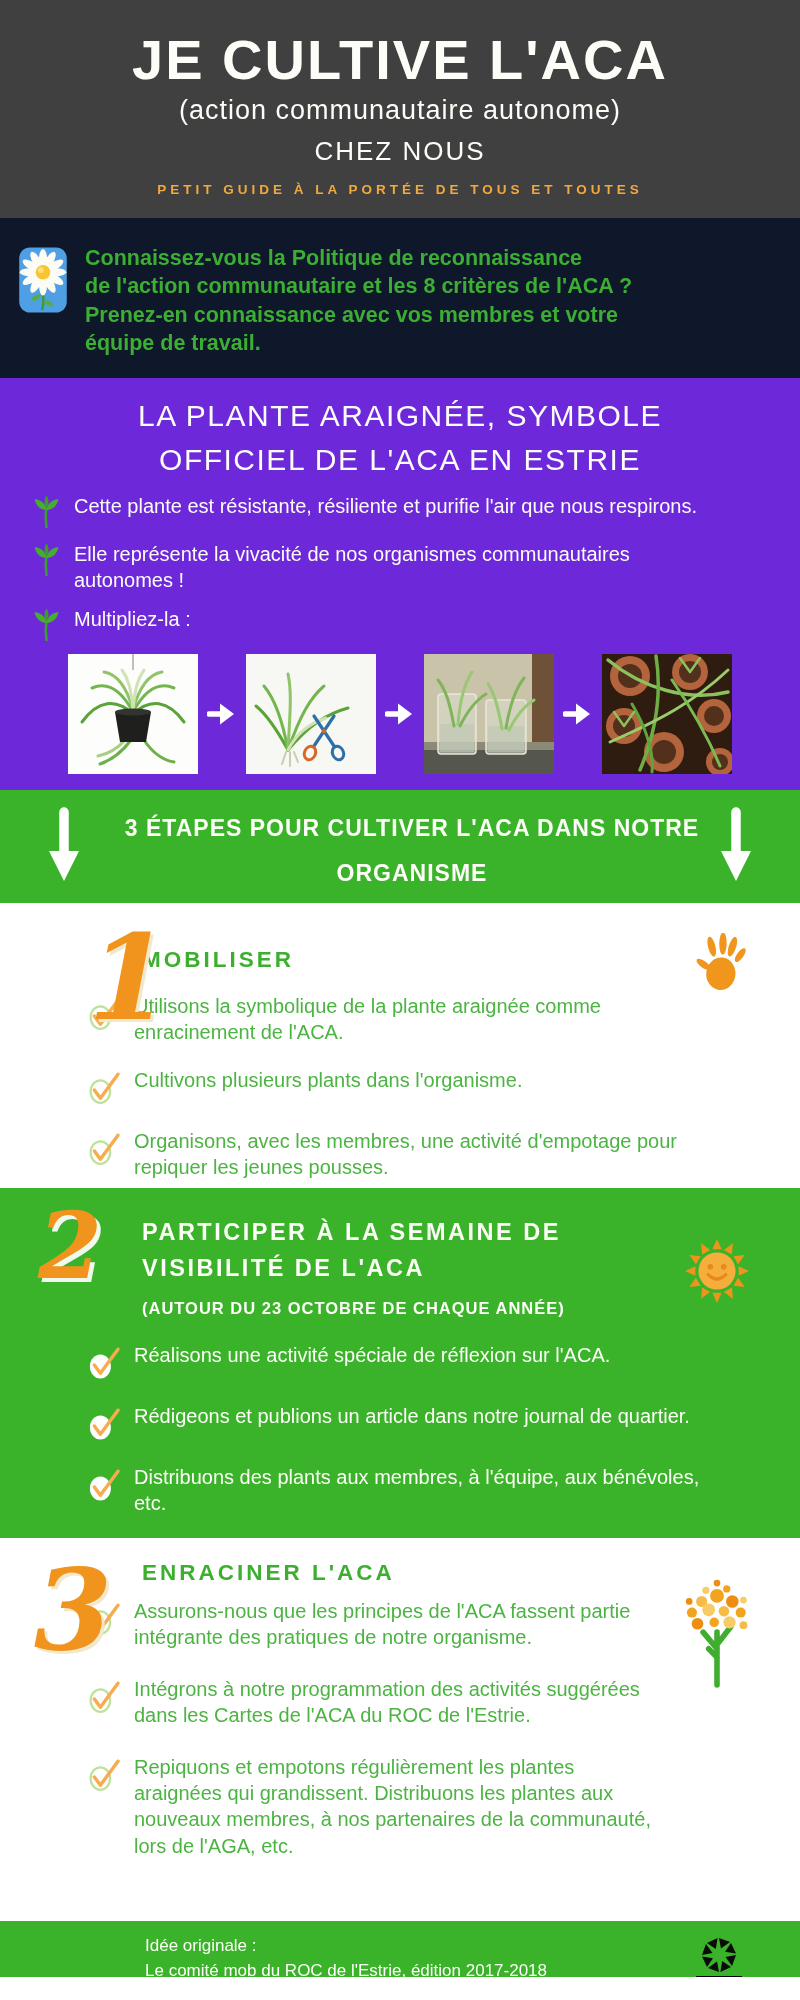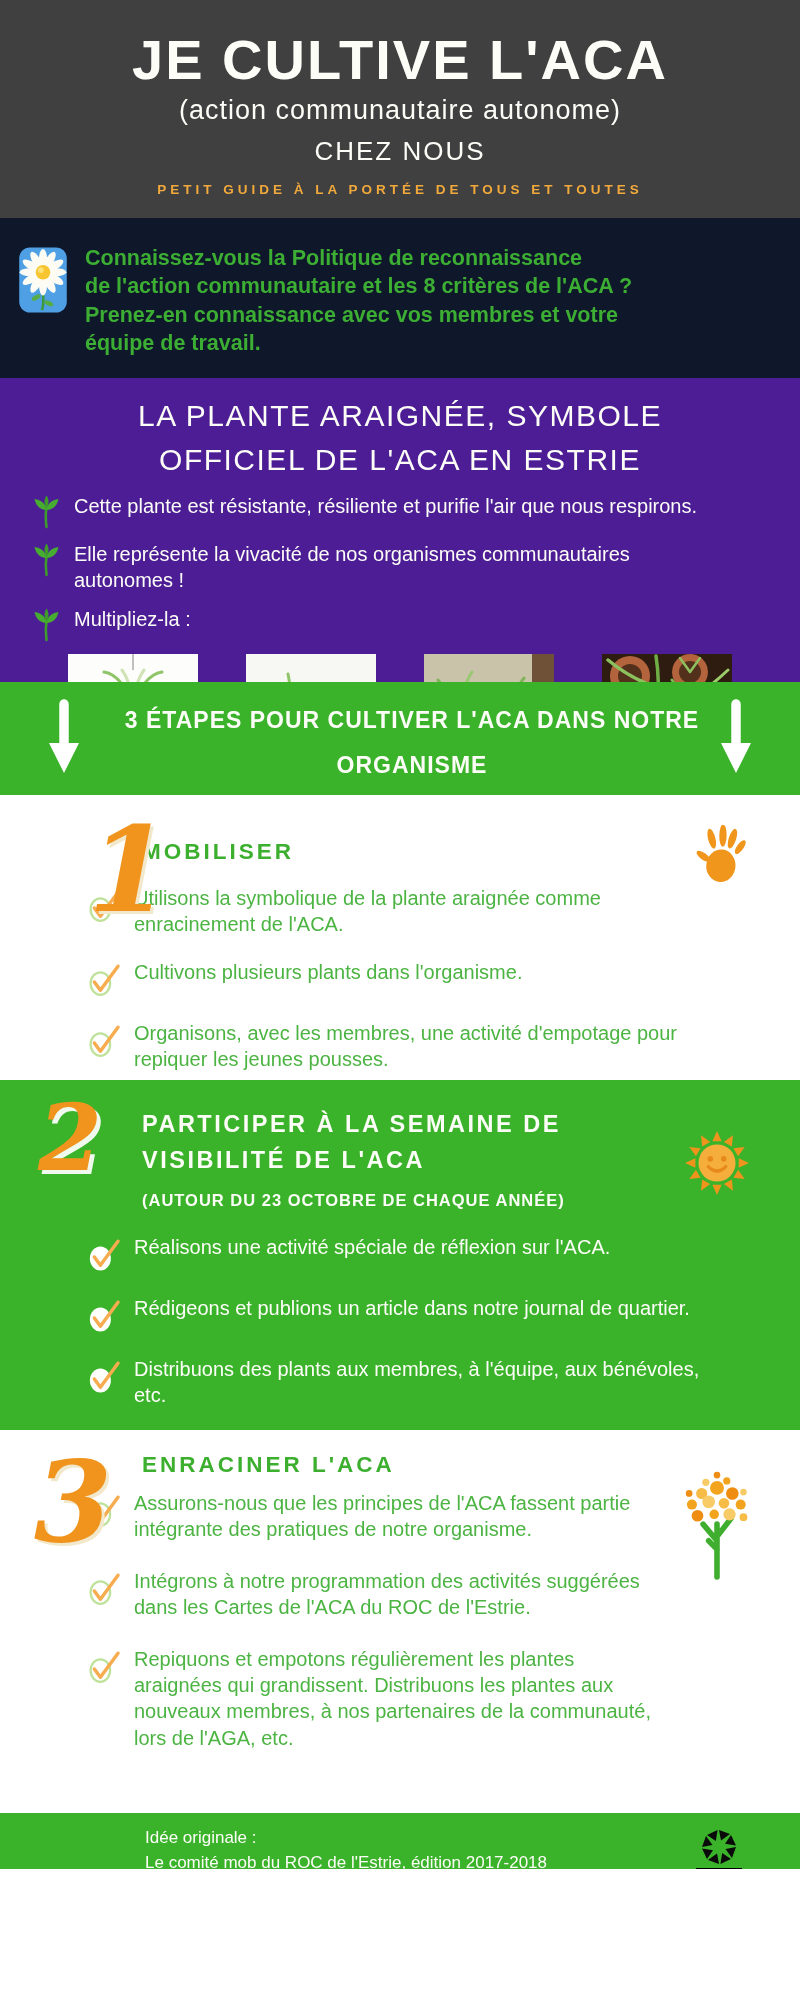--- a/index.html
+++ b/index.html
@@ -14,21 +14,21 @@
   .header .sub { color:#FDFDF8; font-size:27px; font-weight:300; letter-spacing:1px; margin-top:7px; }
   .header .loc { color:#FDFDF8; font-size:26px; font-weight:300; letter-spacing:2px; margin-top:10px; }
   .header .tagline { color:#F2A93B; font-size:13.5px; font-weight:bold; letter-spacing:4px; margin-top:15px; }
 
   
   .intro { height:160px; background:#0f172a; display:flex; padding:26px 55px 0 18px; }
   .intro .daisy { width:50px; height:66px; flex:none; margin-top:3px; }
   .intro .txt { margin-left:17px; color:#3CAE33; font-size:21.5px; font-weight:bold; line-height:1.32; }
 
   
-  .symbol { height:304px; background:#4c1d95; padding-top:16px; }
+  .symbol { height:412px; background:#6d28d9; padding-top:16px; }
   .symbol .title { text-align:center; color:#FDFDF8; font-size:30px; font-weight:300; letter-spacing:1.5px; line-height:1.45; }
   .bullets { margin:12px 40px 0 30px; }
   .bullet { display:flex; margin-bottom:12px; }
   .bullet svg { width:33px; height:34px; flex:none; margin-top:2px; }
   .bullet .btxt { margin-left:11px; color:#FDFDF8; font-size:20px; font-weight:300; line-height:1.32; max-width:630px; }
   .photos { margin:10px 68px 0 68px; display:flex; align-items:center; justify-content:space-between; }
   .photo { width:130px; height:120px; flex:none; display:block; }
   .arr-r { width:30px; height:26px; flex:none; }
 
   

